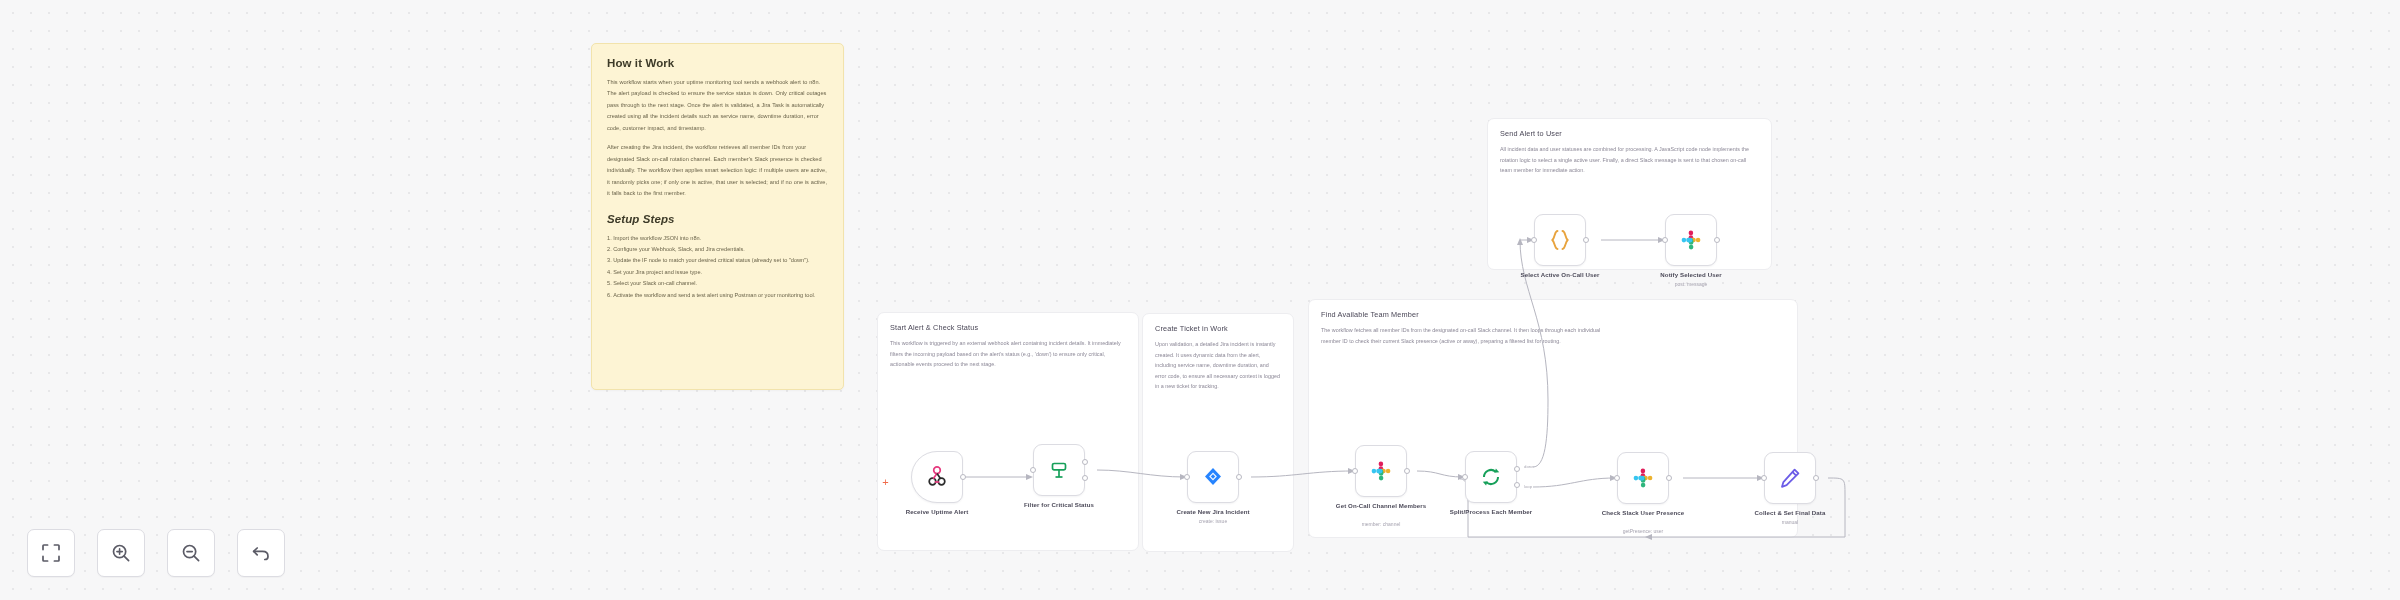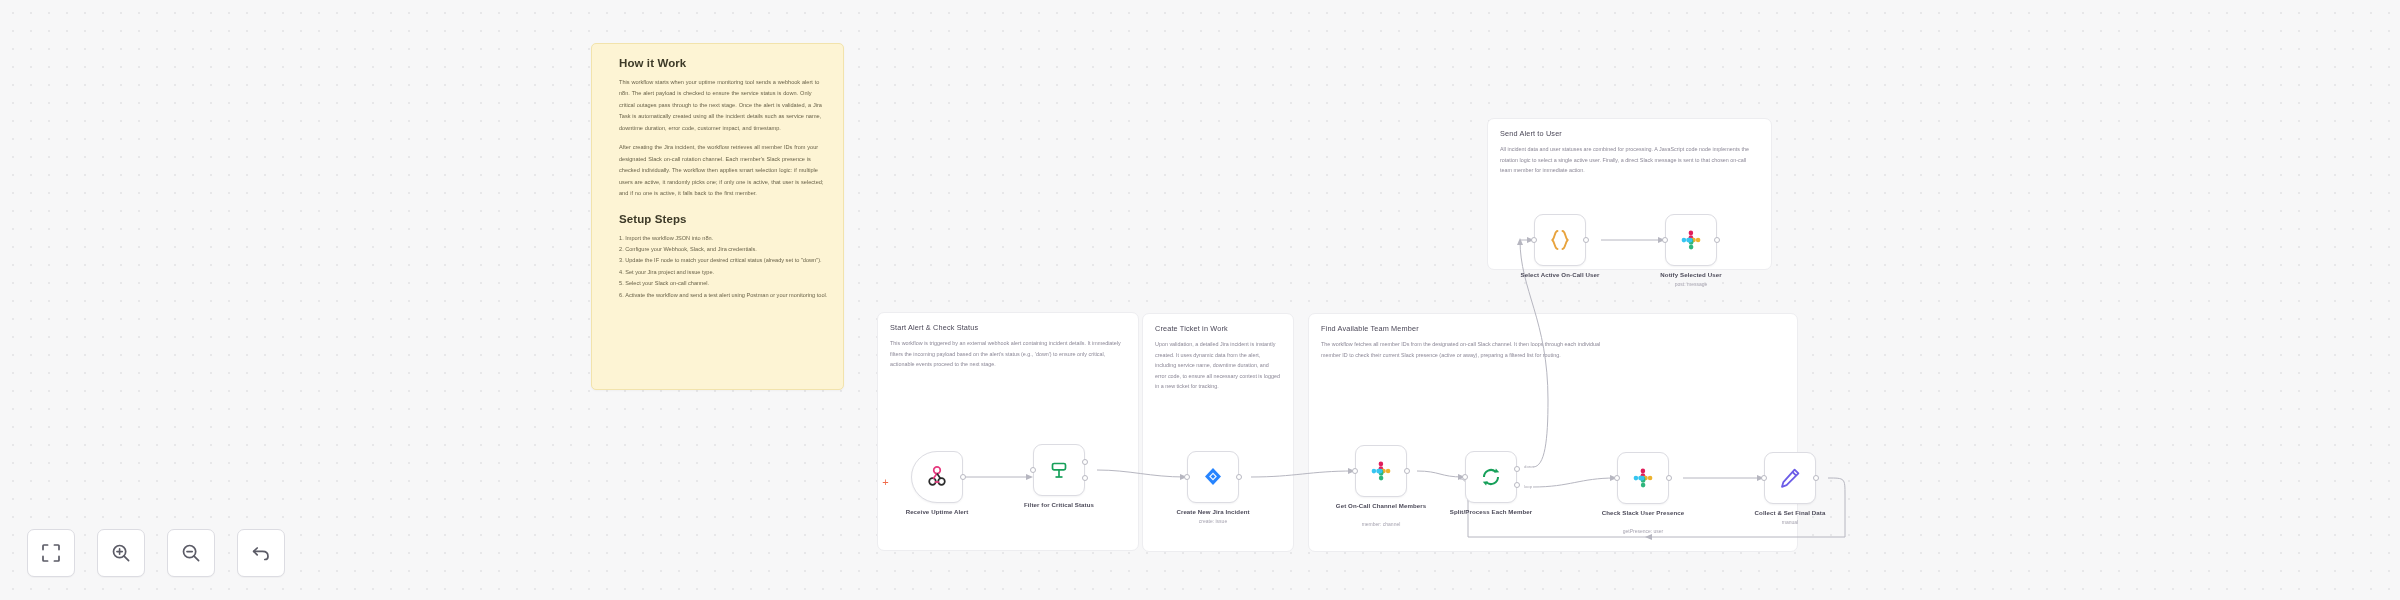--- a/index.html
+++ b/index.html
@@ -28,32 +28,32 @@
   
   #sticky {
     position: absolute;
     left: 591px;
     top: 43px;
     width: 253px;
     height: 347px;
     background: #fdf4d4;
     border: 1px solid #f2e3ac;
     border-radius: 5px;
-    padding: 13px 15px 10px 27px;
+    padding: 13px 15px 10px 15px;
     box-shadow: 0 1px 2px rgba(0,0,0,.035);
     overflow: hidden;
   }
   #sticky h2 {
     font-size: 11.5px;
     font-weight: 700;
     color: #3d3a28;
     letter-spacing: .1px;
     margin-bottom: 8px;
   }
-  #sticky h2.second { margin-top: 13px; }
+  #sticky h2.second { margin-top: 13px; font-style: italic; }
   #sticky p {
     font-size: 5.6px;
     line-height: 2.05;
     color: #6a634a;
     margin-bottom: 8px;
     text-align: left;
     word-spacing: .3px;
   }
   #sticky ol {
     font-size: 5.6px;
@@ -229,21 +229,21 @@
     </div>
   </div>
 
   <div class="group" style="left:1142px; top:313px; width:152px; height:239px;">
     <div class="group-head">
       <div class="group-title">Create Ticket in Work</div>
       <div class="group-desc">Upon validation, a detailed Jira incident is instantly created. It uses dynamic data from the alert, including service name, downtime duration, and error code, to ensure all necessary context is logged in a new ticket for tracking.</div>
     </div>
   </div>
 
-  <div class="group" style="left:1308px; top:313px; width:490px; height:239px;">
+  <div class="group" style="left:1308px; top:299px; width:490px; height:239px;">
     <div class="group-head" style="width:310px;">
       <div class="group-title">Find Available Team Member</div>
       <div class="group-desc">The workflow fetches all member IDs from the designated on-call Slack channel. It then loops through each individual member ID to check their current Slack presence (active or away), preparing a filtered list for routing.</div>
     </div>
   </div>
 
   <div class="group" style="left:1487px; top:118px; width:285px; height:152px;">
     <div class="group-head">
       <div class="group-title">Send Alert to User</div>
       <div class="group-desc">All incident data and user statuses are combined for processing. A JavaScript code node implements the rotation logic to select a single active user. Finally, a direct Slack message is sent to that chosen on-call team member for immediate action.</div>

